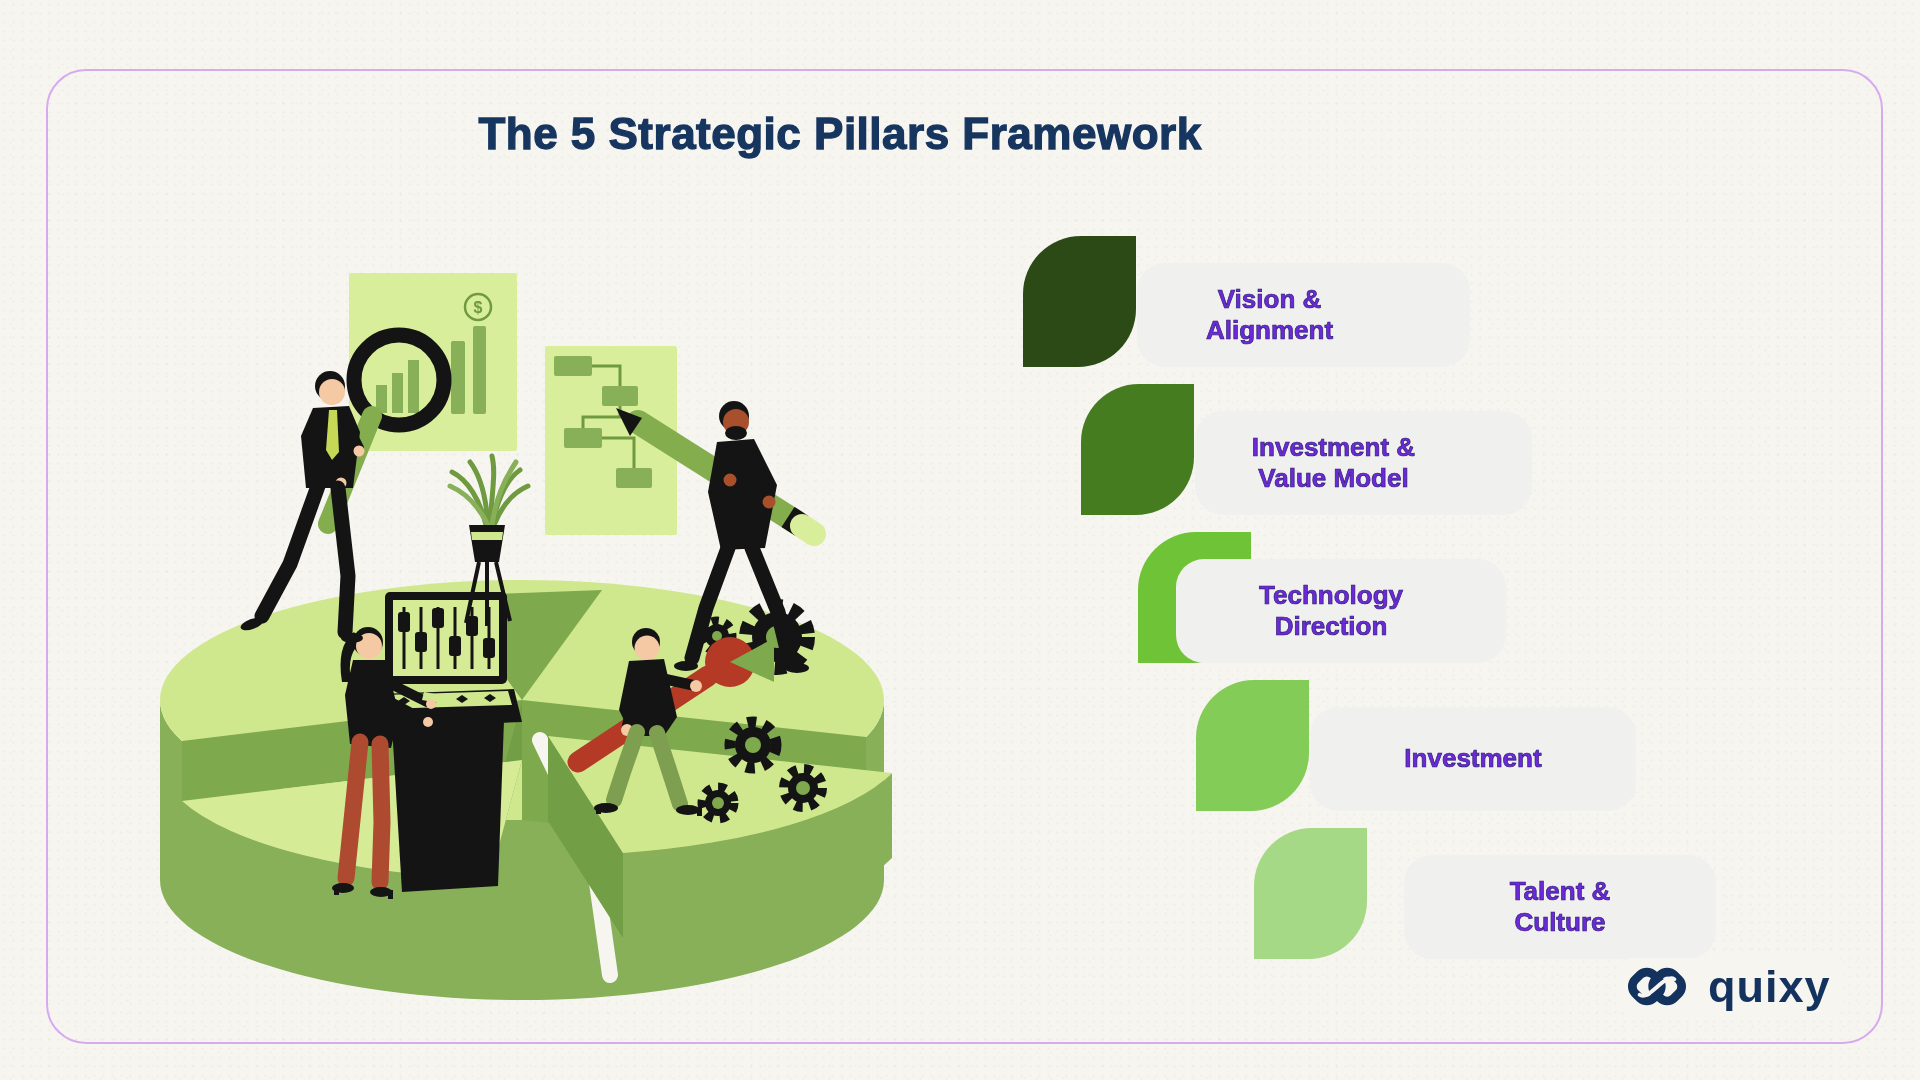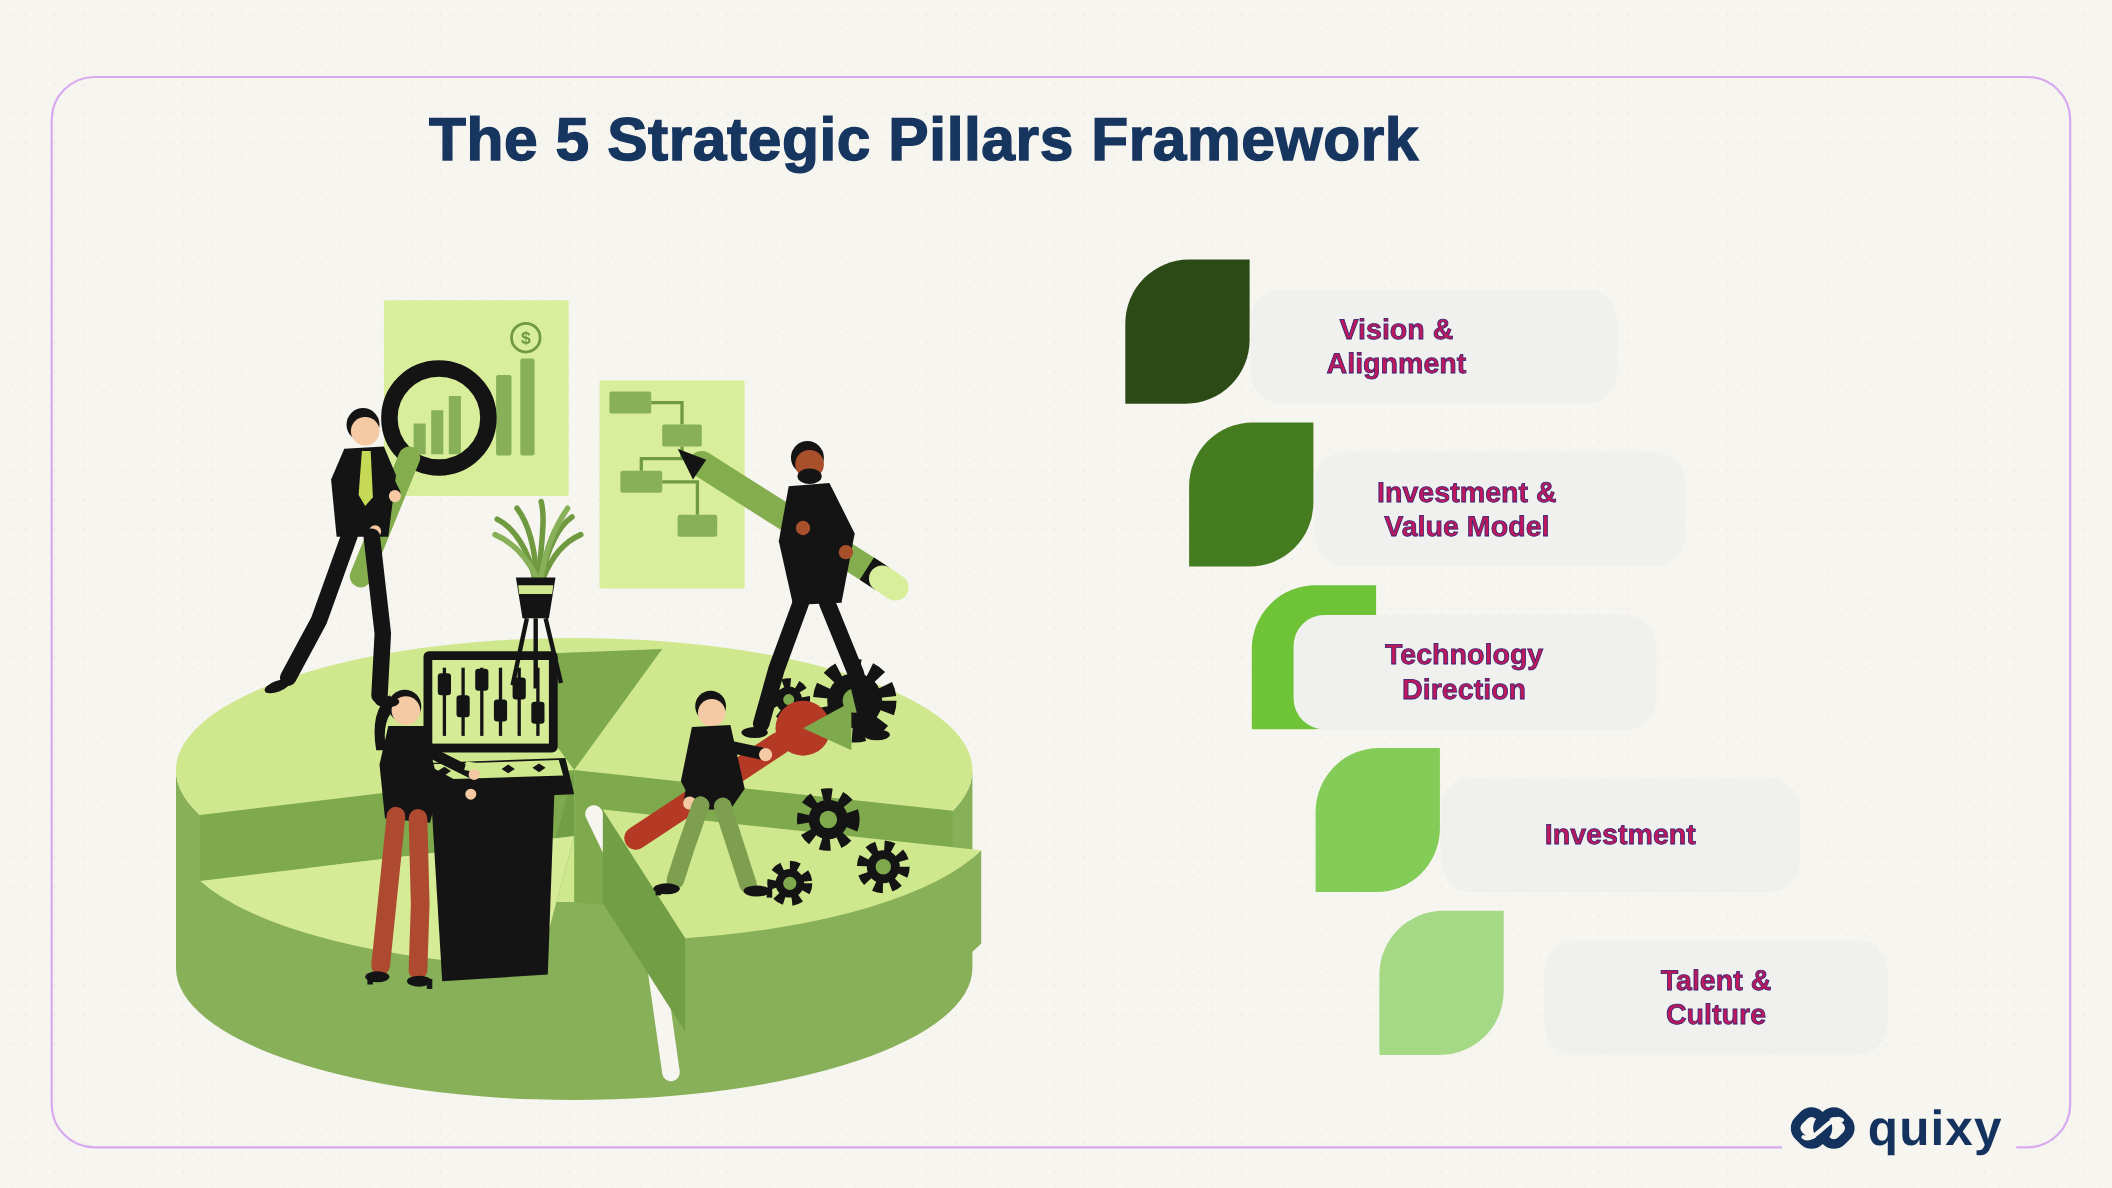--- a/index.html
+++ b/index.html
@@ -11,57 +11,57 @@
       radial-gradient(rgba(0,0,0,0.018) 1px, transparent 1.2px);
     background-size:9px 9px, 13px 13px;
     background-position:0 0, 4px 6px;
     font-family:"Liberation Sans", sans-serif;
   }
   .frame{
     position:absolute; left:46px; top:69px; width:1833px; height:971px;
     border:2.5px solid #d7aaf0; border-radius:40px;
   }
   .title{
-    position:absolute; left:340px; top:57px; width:1000px;
-    text-align:center; font-size:55px; font-weight:bold;
+    position:absolute; left:340px; top:80px; width:1000px;
+    text-align:center; font-size:44px; font-weight:bold;
     color:#16355f; -webkit-text-stroke:1.3px #16355f; letter-spacing:0.5px;
   }
   .illustration{ position:absolute; left:140px; top:180px; }
 
   .pillar-row{ position:absolute; }
   .leaf{
     position:absolute; width:113px; height:131px;
     border-radius:58px 0 58px 0;
   }
   .pill{
     position:absolute; height:104px; background:#f0f0ef; border-radius:28px;
     display:flex; align-items:center; justify-content:center;
   }
   .pill-label{
-    font-size:26px; font-weight:bold; color:#be185d;
+    font-size:26px; font-weight:bold; color:#6d28d9;
     -webkit-text-stroke:0.7px #2d2173;
     text-align:center; white-space:pre-line; line-height:1.2;
   }
   .row1 .leaf{ left:1023px; top:236px; background:#2b4a16; }
   .row1 .pill{ left:1137px; top:263px; width:333px; }
   .row2 .leaf{ left:1081px; top:384px; background:#467c20; }
   .row2 .pill{ left:1195px; top:411px; width:337px; }
   .row3 .leaf{ left:1138px; top:532px; background:#6ec336; }
   .row3 .pill{ left:1176px; top:559px; width:330px; }
   .row4 .leaf{ left:1196px; top:680px; background:#82cc57; }
   .row4 .pill{ left:1310px; top:707px; width:326px; }
   .row5 .leaf{ left:1254px; top:828px; background:#a6d986; }
   .row5 .pill{ left:1404px; top:855px; width:312px; }
   .row1 .pill-label{ transform:translateX(-34px); }
   .row2 .pill-label{ transform:translateX(-30px); }
   .row3 .pill-label{ transform:translateX(-10px); }
 
   .logo{
-    position:absolute; left:1620px; top:997px;
-    display:flex; align-items:center; gap:10px;
+    position:absolute; left:1620px; top:958px;
+    display:flex; align-items:center; gap:20px;
     background:#f7f5f0; padding:3px 12px 3px 6px; border-radius:12px;
   }
   .logo-icon{ width:62px; height:46px; }
   .logo-text{
     font-size:45px; font-weight:bold; color:#14325e; letter-spacing:1px;
     text-transform:lowercase;
   }
 </style>
 </head>
 <body>

